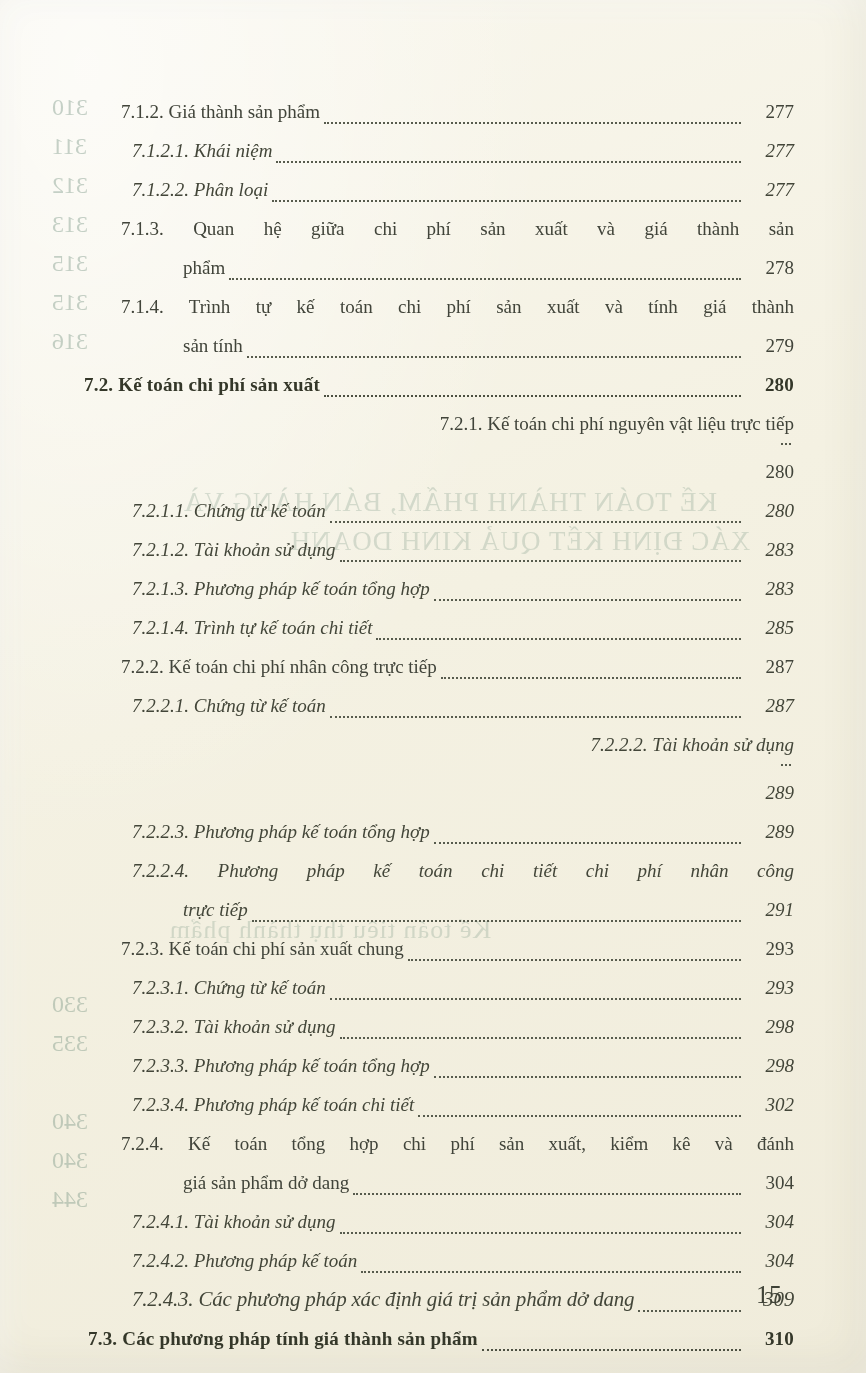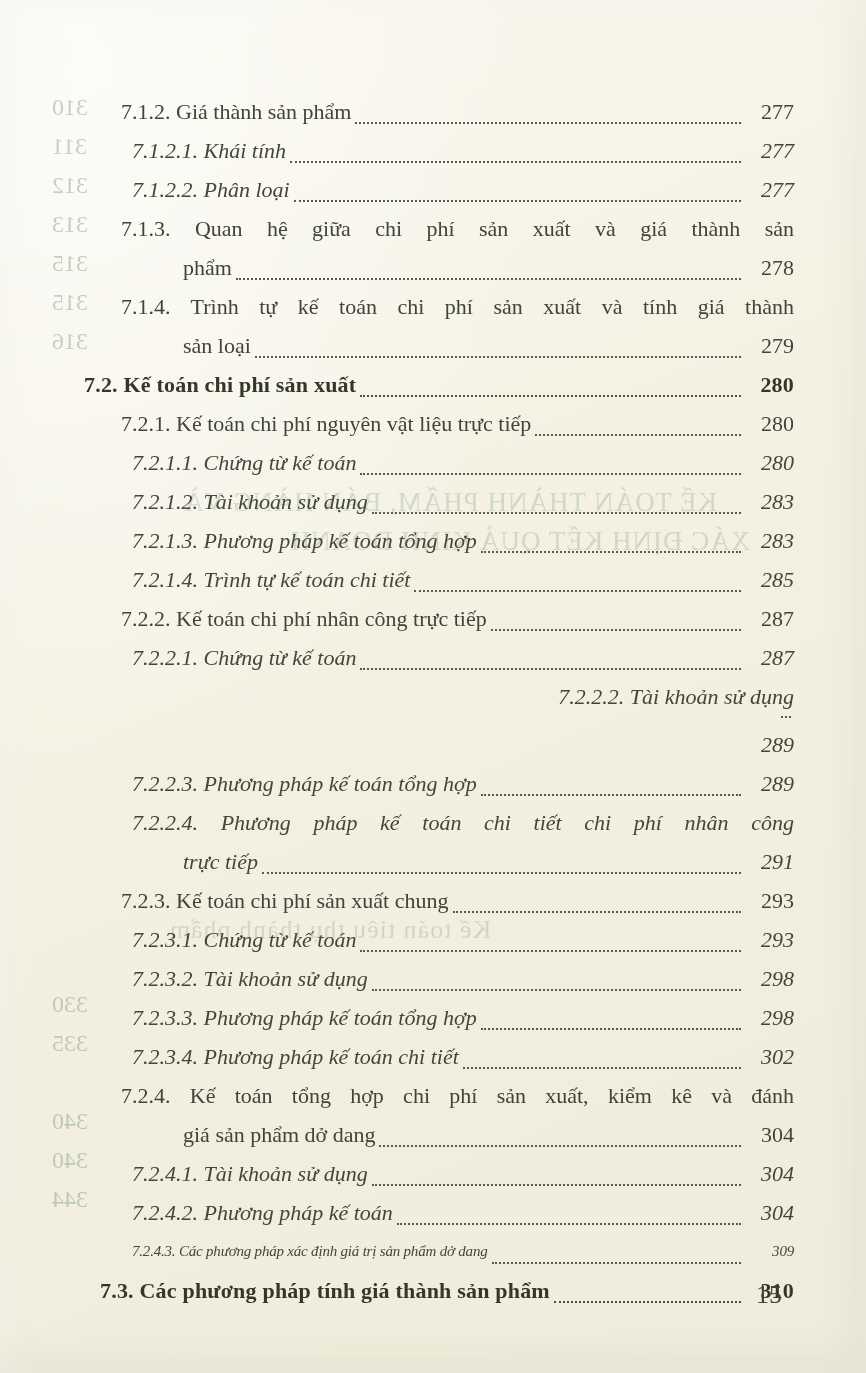--- a/index.html
+++ b/index.html
@@ -46,21 +46,21 @@
   .toc {
     position: absolute;
     left: 84px;
     top: 92px;
     width: 710px;
   }
   .row {
     display: flex;
     align-items: flex-end;
     line-height: 39px;
-    font-size: 22px;
+    font-size: 19px;
     color: #41443a;
   }
   .row .lbl { white-space: nowrap; }
   .row .lbl.fill {
     flex: 1 1 auto;
     white-space: normal;
     text-align: justify;
     text-align-last: justify;
     text-justify: inter-word;
   }
@@ -71,21 +71,21 @@
     border-bottom: 2px dotted #575b4d;
   }
   .row .pg {
     flex: 0 0 auto;
     min-width: 50px;
     text-align: right;
   }
   .row.s-italic { font-style: italic; color: #434639; }
   .row.s-bold { font-weight: 700; color: #343729; letter-spacing: 0.2px; }
   .row.s-bold .dots { border-bottom-color: #4c5041; }
-  .row.compact { font-size: 15px; letter-spacing: -0.2px; font-style: italic; }
+  .row.compact { font-size: 21px; letter-spacing: -0.2px; font-style: italic; }
 
   .folio {
     position: absolute;
     left: 72px;
     top: 1280px;
     width: 710px;
     text-align: right;
     font-size: 26px;
     color: #3f4237;
   }
@@ -111,51 +111,51 @@
       <span class="ghost-line" style="left: 260px; top: 526px; width: 520px; font-size: 27px;">XÁC ĐỊNH KẾT QUẢ KINH DOANH</span>
       <span class="ghost-line" style="left: 120px; top: 915px; width: 420px; font-size: 26px;">Kế toán tiêu thụ thành phẩm</span>
     </div>
   <div class="toc">
       <div class="row s-regular" style="margin-left: 37px;">
         <span class="lbl">7.1.2. Giá thành sản phẩm</span>
         <span class="dots"></span>
         <span class="pg">277</span>
       </div>
       <div class="row s-italic" style="margin-left: 48px;">
-        <span class="lbl">7.1.2.1. Khái tính</span>
+        <span class="lbl">7.1.2.1. Khái niệm</span>
         <span class="dots"></span>
         <span class="pg">277</span>
       </div>
       <div class="row s-italic" style="margin-left: 48px; align-items: flex-end;">
         <span class="lbl">7.1.2.2. Phân loại</span>
         <span class="dots"></span>
         <span class="pg">277</span>
       </div>
       <div class="row s-regular" style="margin-left: 37px;">
         <span class="lbl fill">7.1.3. Quan hệ giữa chi phí sản xuất và giá thành sản</span>
       </div>
       <div class="row s-regular" style="margin-left: 99px;">
         <span class="lbl">phẩm</span>
         <span class="dots"></span>
         <span class="pg">278</span>
       </div>
       <div class="row s-regular" style="margin-left: 37px;">
         <span class="lbl fill">7.1.4. Trình tự kế toán chi phí sản xuất và tính giá thành</span>
       </div>
       <div class="row s-regular" style="margin-left: 99px;">
-        <span class="lbl">sản loại</span>
+        <span class="lbl">sản tính</span>
         <span class="dots"></span>
         <span class="pg">279</span>
       </div>
       <div class="row s-bold" style="margin-left: 0px;">
         <span class="lbl">7.2. Kế toán chi phí sản xuất</span>
         <span class="dots"></span>
         <span class="pg">280</span>
       </div>
-      <div class="row s-regular" style="margin-left: 37px;">
+      <div class="row s-regular" style="margin-left: 37px; flex-direction: column;">
         <span class="lbl">7.2.1. Kế toán chi phí nguyên vật liệu trực tiếp</span>
         <span class="dots"></span>
         <span class="pg">280</span>
       </div>
       <div class="row s-italic" style="margin-left: 48px;">
         <span class="lbl">7.2.1.1. Chứng từ kế toán</span>
         <span class="dots"></span>
         <span class="pg">280</span>
       </div>
       <div class="row s-italic" style="margin-left: 48px;">
@@ -242,20 +242,20 @@
       <div class="row s-italic" style="margin-left: 48px;">
         <span class="lbl">7.2.4.2. Phương pháp kế toán</span>
         <span class="dots"></span>
         <span class="pg">304</span>
       </div>
       <div class="row s-italic compact" style="margin-left: 48px;">
         <span class="lbl">7.2.4.3. Các phương pháp xác định giá trị sản phẩm dở dang</span>
         <span class="dots"></span>
         <span class="pg">309</span>
       </div>
-      <div class="row s-bold" style="margin-left: 16px;">
+      <div class="row s-bold" style="margin-left: 4px;">
         <span class="lbl">7.3. Các phương pháp tính giá thành sản phẩm</span>
         <span class="dots"></span>
         <span class="pg">310</span>
       </div>
     </div>
   <div class="folio">15</div>
 </div>
 
 </body></html>

